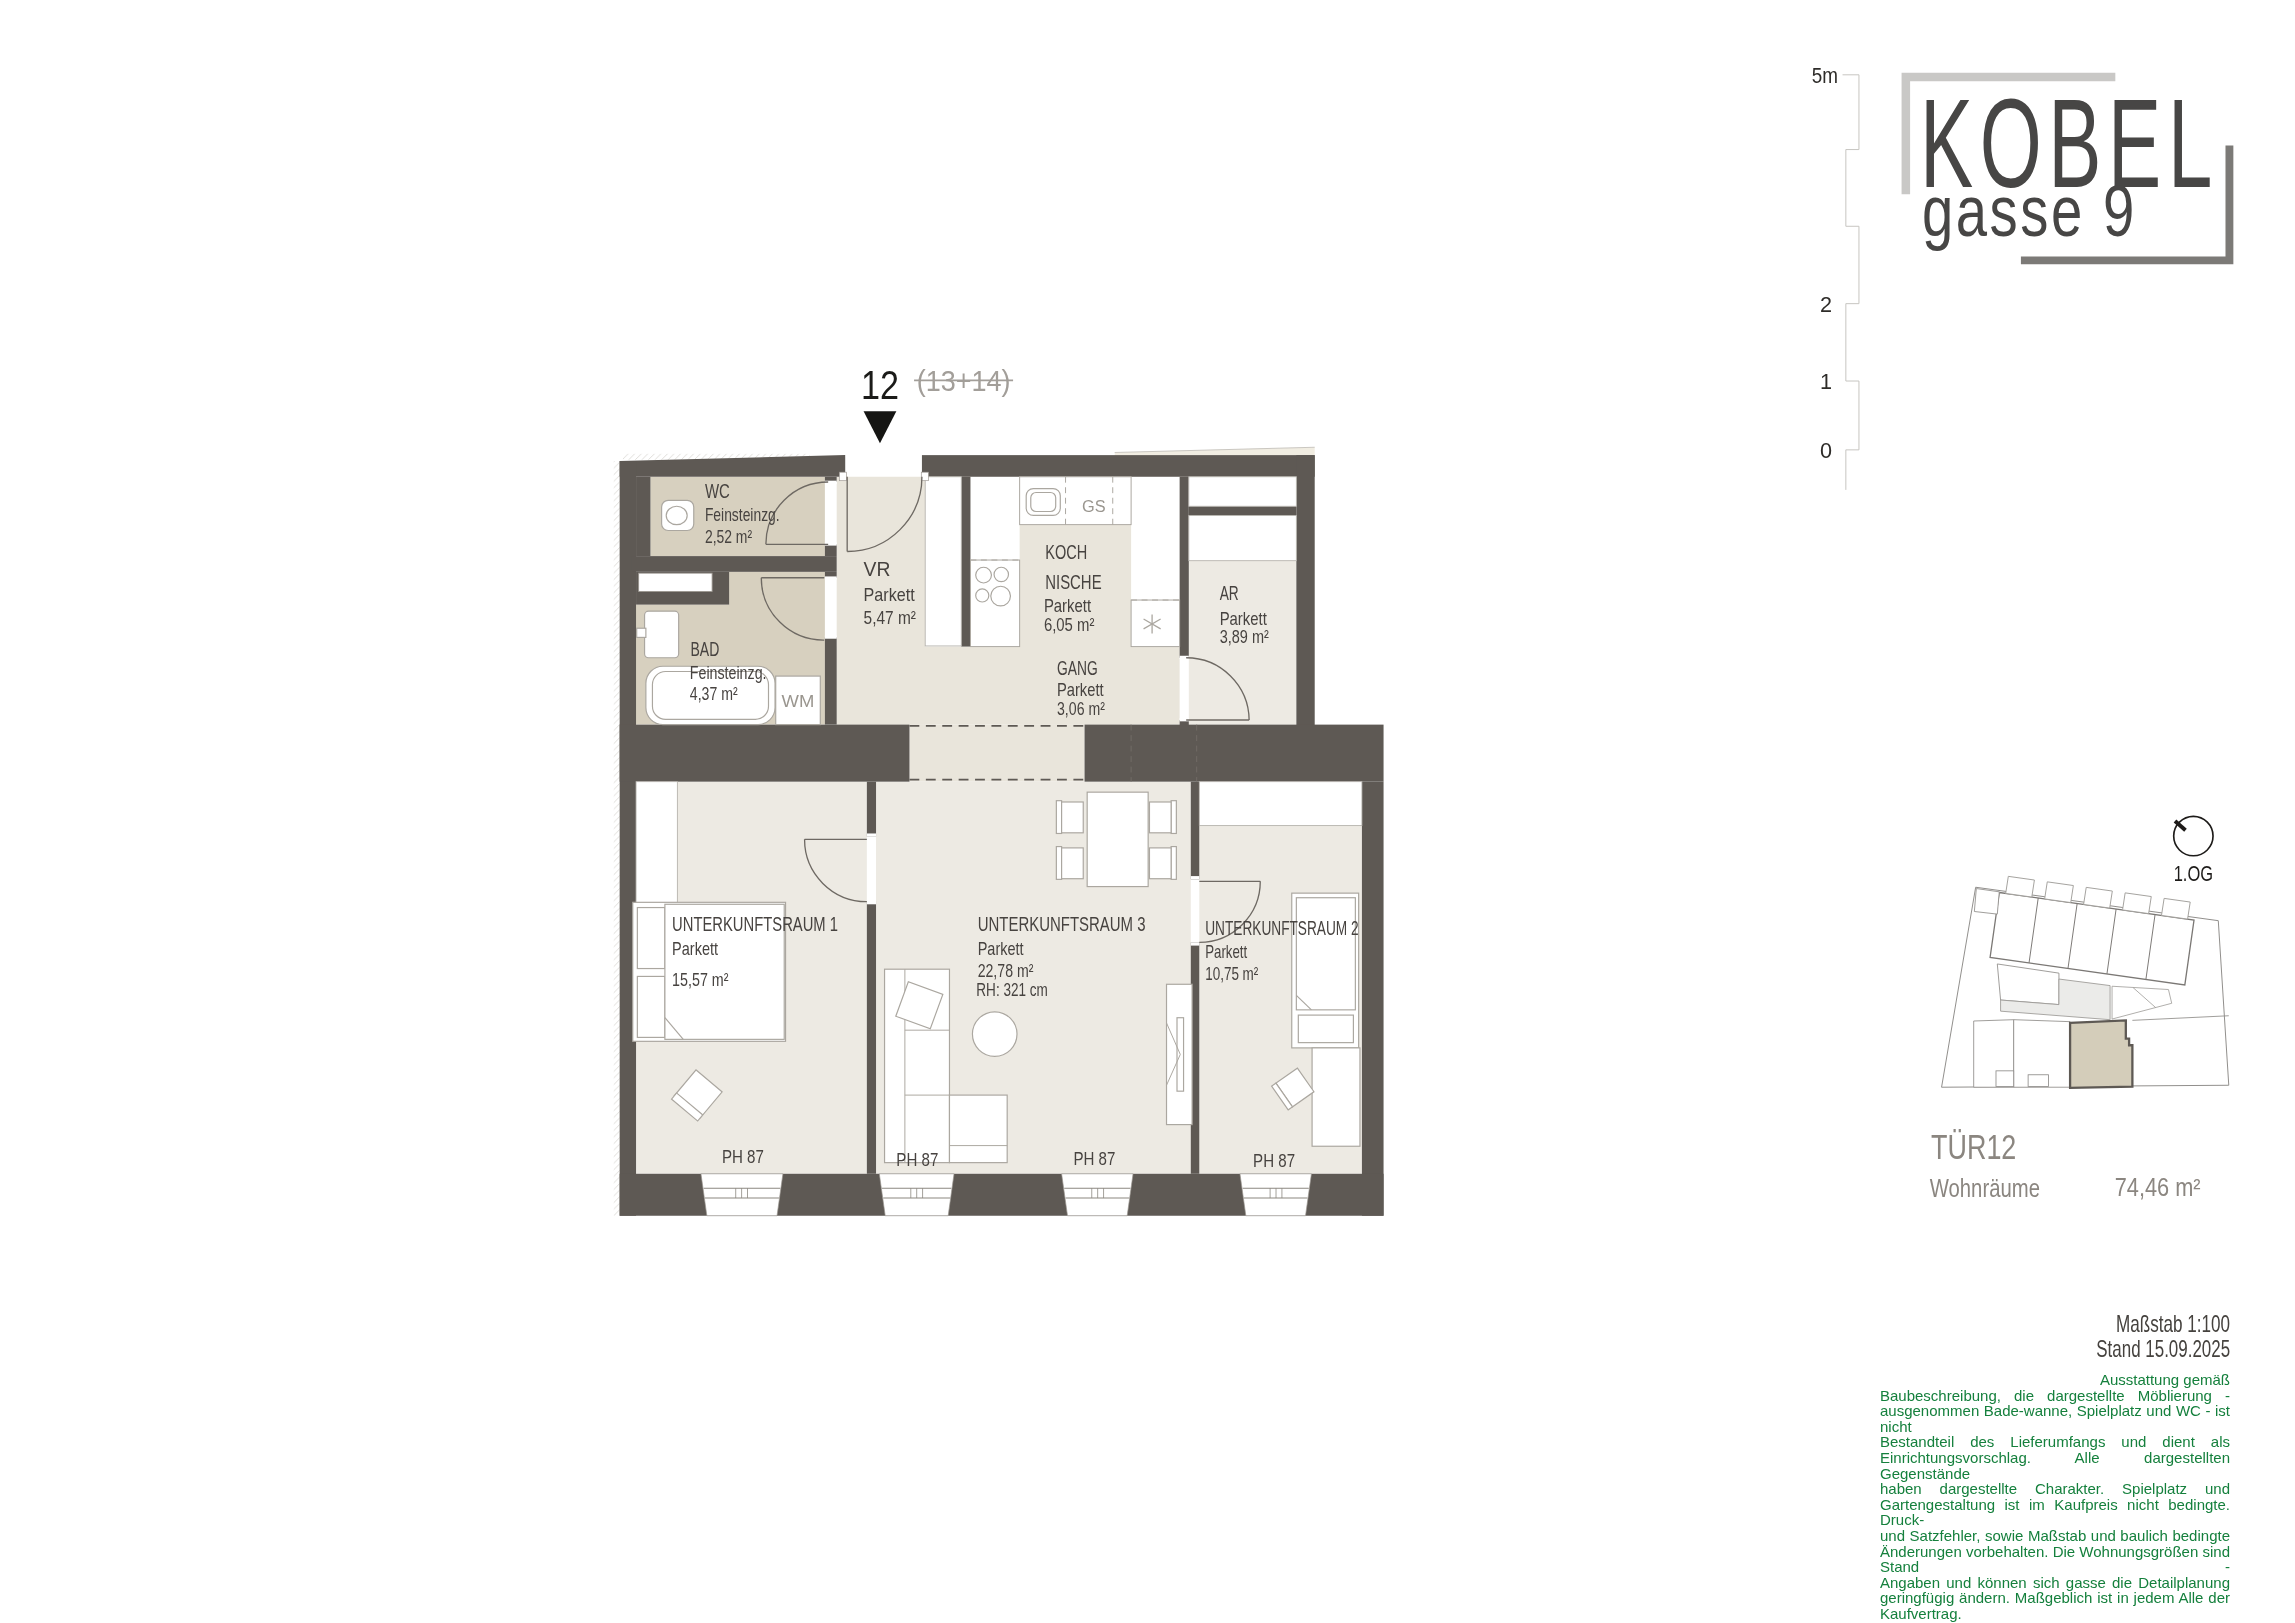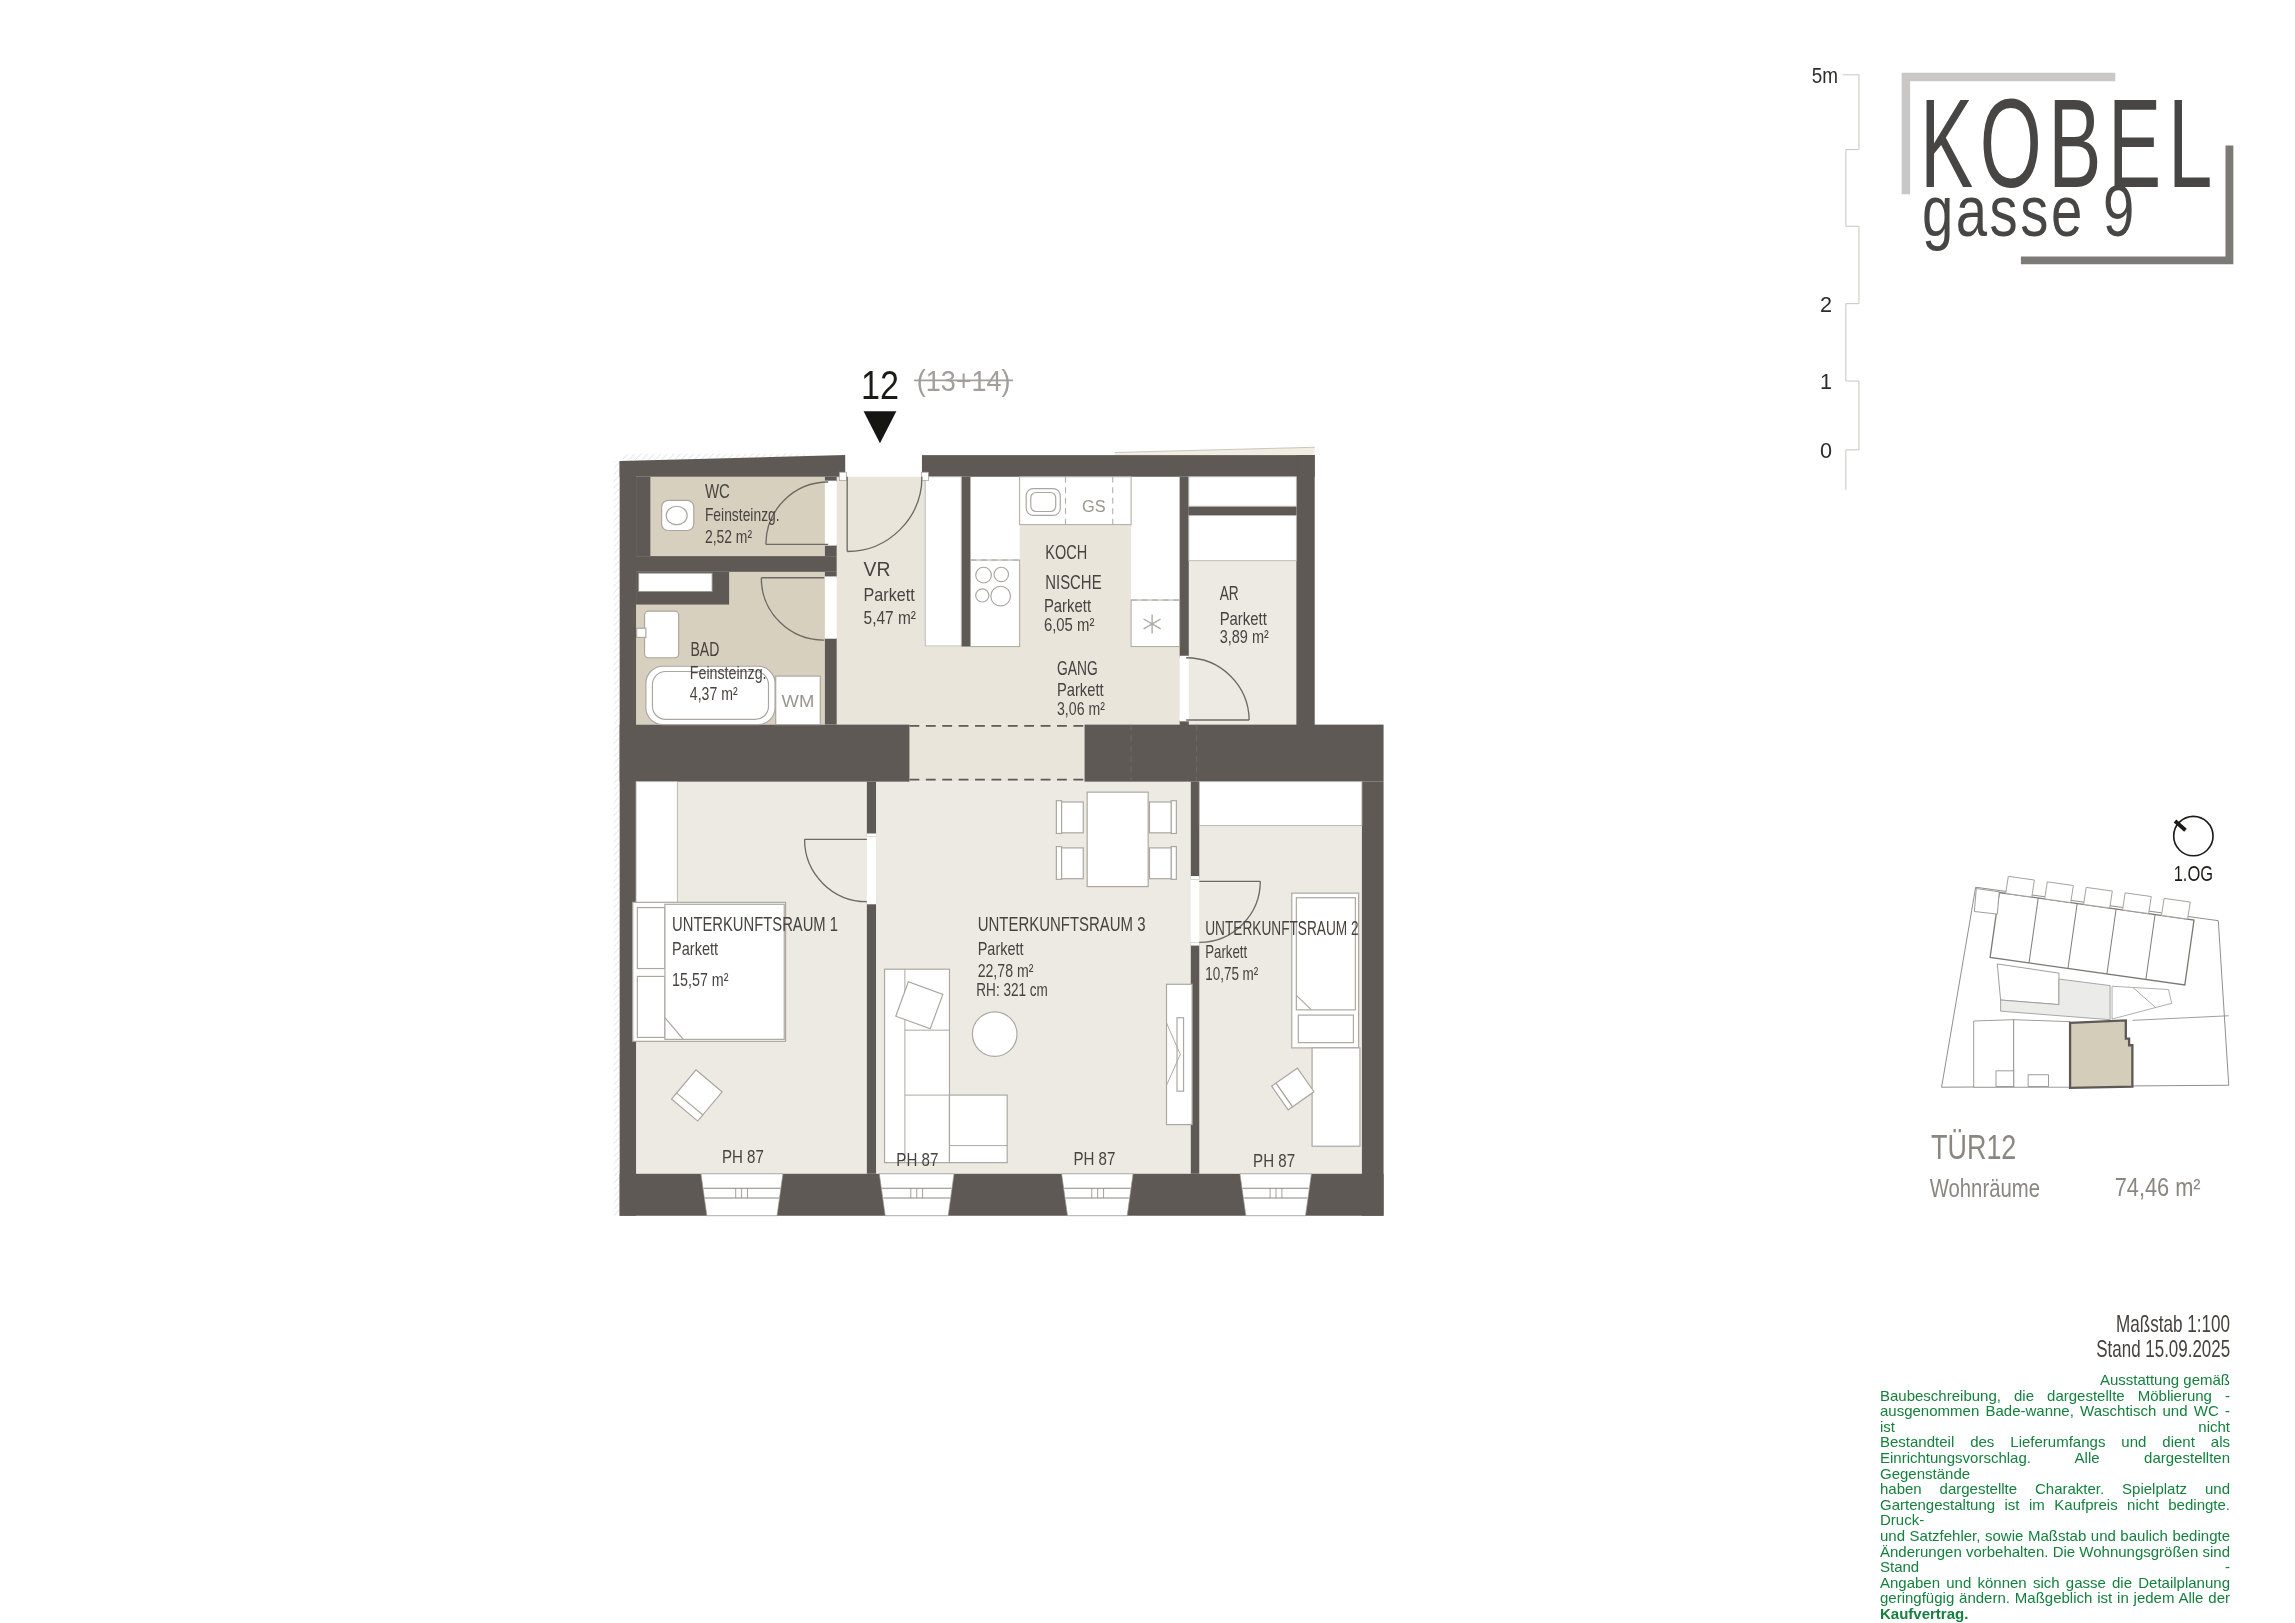--- a/index.html
+++ b/index.html
@@ -1,21 +1,21 @@
 <!DOCTYPE html>
 <html style="font-size:10.5px"><head>
 <meta charset="utf-8">
 <style>
 html,body{margin:0;padding:0;background:#ffffff;}
 #page{position:relative;width:2295px;height:1623px;background:#ffffff;overflow:hidden;font-family:"Liberation Sans",sans-serif;}
 #plan{position:absolute;left:0;top:0;}
 .disc{position:absolute;left:1880px;top:1372px;width:350px;font-size:15px;line-height:15.6px;color:#15803d;font-family:"Liberation Sans",sans-serif;}
 .disc div{text-align:justify;text-align-last:justify;}
 .disc div.r{text-align-last:right;}
-.disc div.l{text-align-last:left;font-weight:bold;}
+.disc div.l{text-align-last:left;}
 </style>
 </head>
 <body>
 <div id="page">
 <svg id="plan" width="2295" height="1623" viewBox="0 0 3500 2475" xmlns="http://www.w3.org/2000/svg">
 
 <rect x="992" y="727" width="266" height="121" fill="#d7d0bf"></rect>
 
 <path d="M970,922 H1112 V872 H1258 V1105 H970 Z" fill="#d7d0bf"></path>
 
@@ -430,21 +430,21 @@
 <text x="3225" y="1824" font-size="38" fill="#8b8680" textLength="131" lengthAdjust="spacingAndGlyphs" font-family="Liberation Sans">74,46&nbsp;m²</text>
 
 <text x="3401" y="2032" font-size="36" fill="#45423e" text-anchor="end" textLength="174" lengthAdjust="spacingAndGlyphs" font-family="Liberation Sans">Maßstab 1:100</text>
 
 <text x="3401" y="2070" font-size="36" fill="#45423e" text-anchor="end" textLength="204" lengthAdjust="spacingAndGlyphs" font-family="Liberation Sans">Stand 15.09.2025</text>
 </svg>
 
 <div class="disc">
 <div class="r">Ausstattung gemäß</div>
 <div>Baubeschreibung, die dargestellte Möblierung -</div>
-<div>ausgenommen Bade-wanne, Waschtisch und WC - ist nicht</div>
+<div>ausgenommen Bade-wanne, Spielplatz und WC - ist nicht</div>
 <div>Bestandteil des Lieferumfangs und dient als</div>
 <div>Einrichtungsvorschlag. Alle dargestellten Gegenstände</div>
 <div>haben dargestellte Charakter. Spielplatz und</div>
 <div>Gartengestaltung ist im Kaufpreis nicht bedingte. Druck-</div>
 <div>und Satzfehler, sowie Maßstab und baulich bedingte</div>
 <div>Änderungen vorbehalten. Die Wohnungsgrößen sind Stand -</div>
 <div>Angaben und können sich gasse die Detailplanung</div>
 <div>geringfügig ändern. Maßgeblich ist in jedem Alle der</div>
 <div class="l">Kaufvertrag.</div>
 </div>

